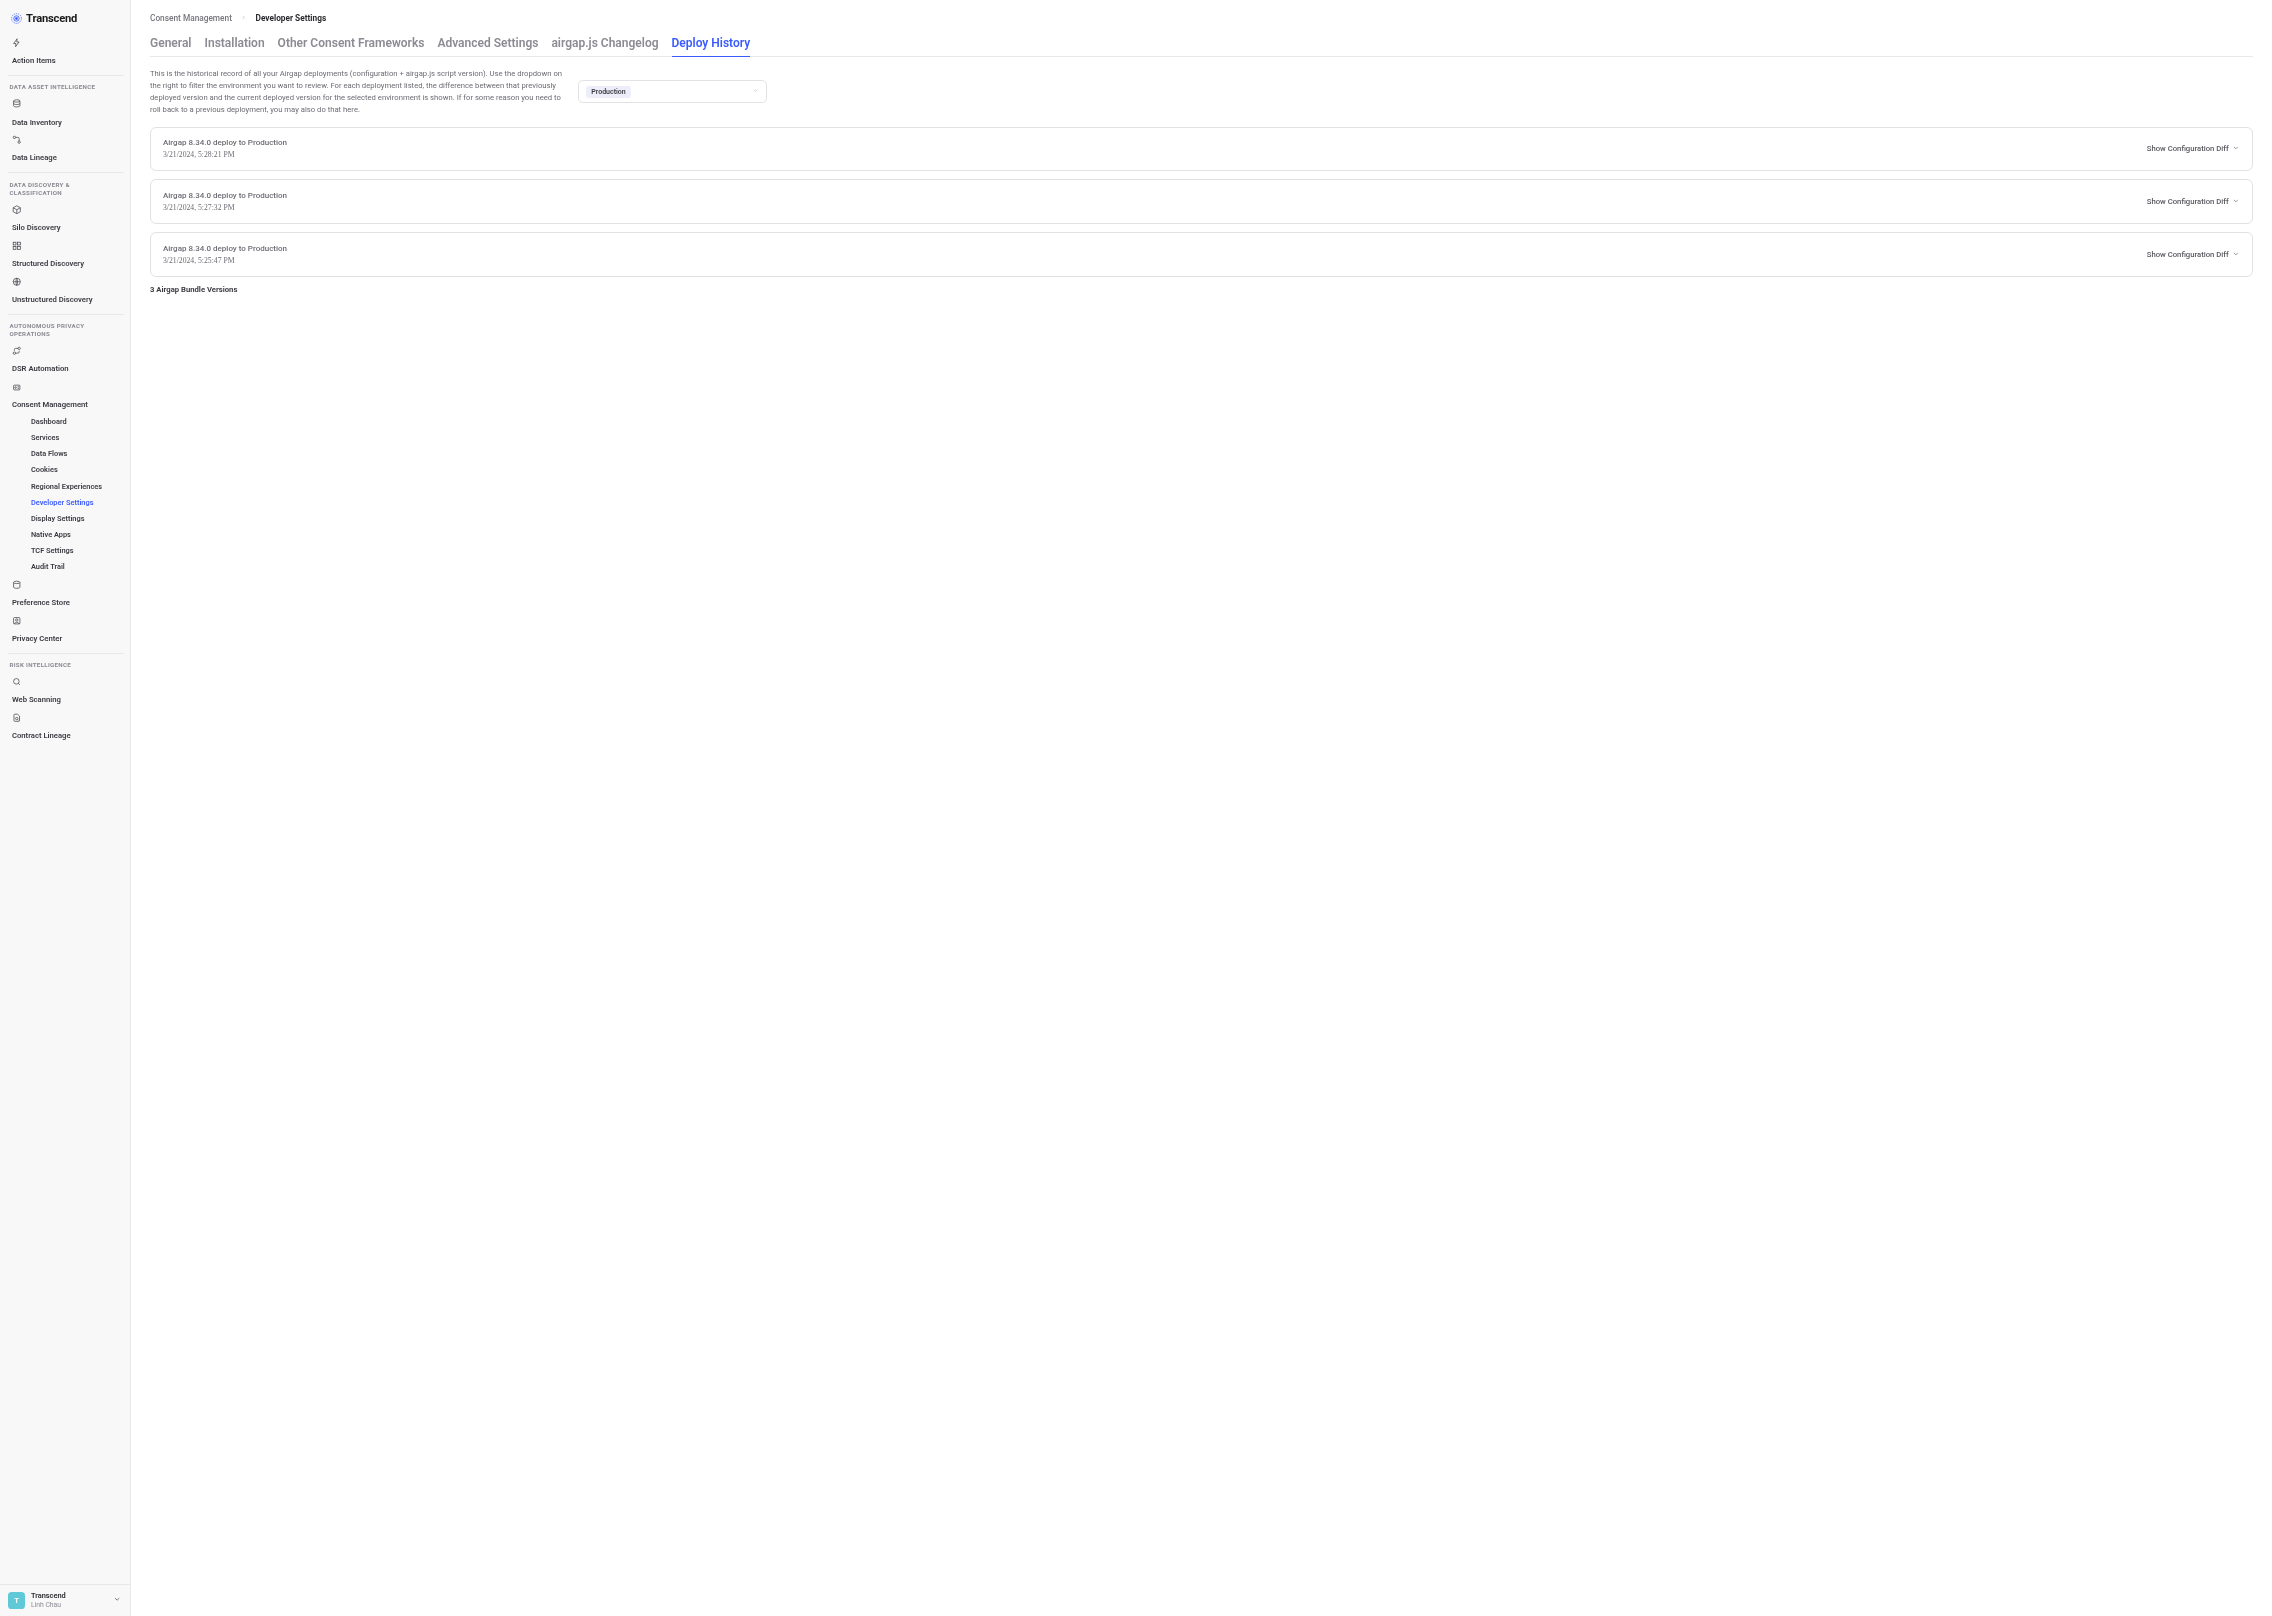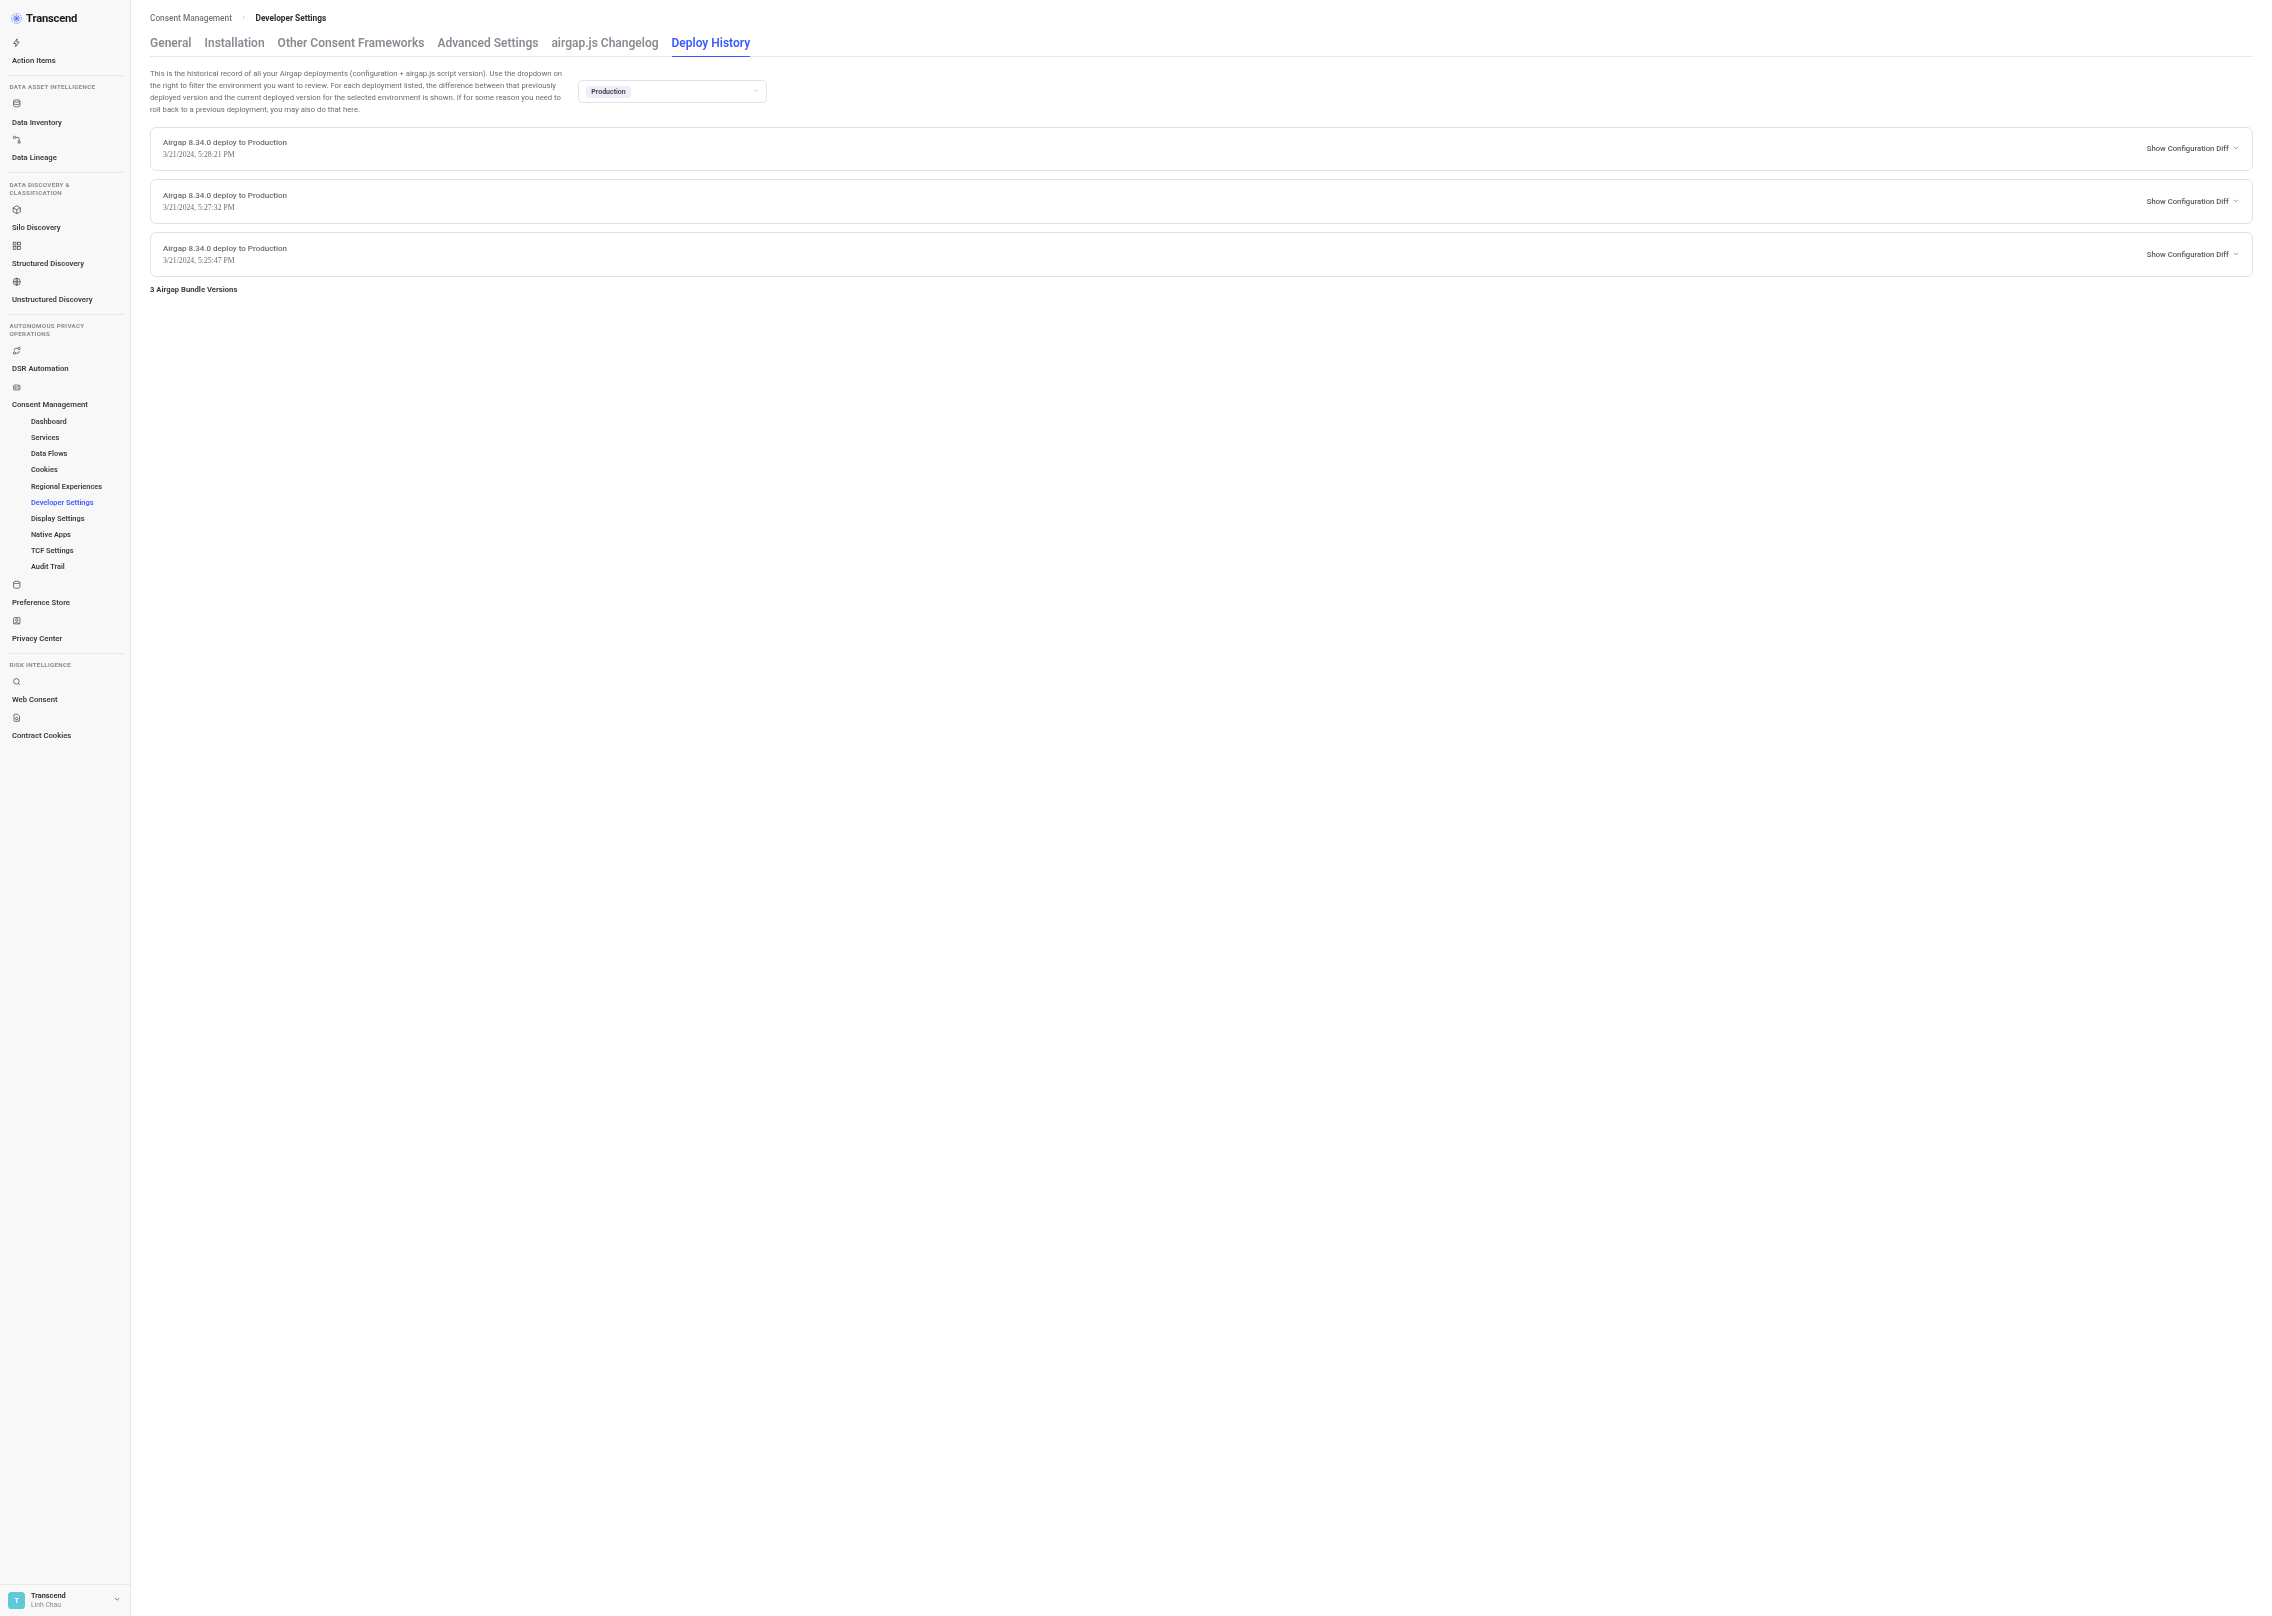--- a/index.html
+++ b/index.html
@@ -337,31 +337,31 @@
 
     <hr class="section-divider">
     <div class="section-label">RISK INTELLIGENCE</div>
     <div class="nav-item">
       <span class="nav-icon">
           <svg width="9.5" height="9.5" viewBox="0 0 24 24" fill="none" stroke="currentColor" stroke-width="1.8">
             <circle cx="11" cy="11" r="7"></circle>
             <path d="m20 20-4-4"></path>
           </svg>
         </span>
-      <span>Web Consent</span>
+      <span>Web Scanning</span>
     </div>
     <div class="nav-item">
       <span class="nav-icon">
           <svg width="9.5" height="9.5" viewBox="0 0 24 24" fill="none" stroke="currentColor" stroke-width="1.8">
             <path d="M14 3H7a2 2 0 0 0-2 2v14a2 2 0 0 0 2 2h10a2 2 0 0 0 2-2V8l-5-5z"></path>
             <circle cx="12" cy="14" r="3"></circle>
             <path d="m15 17 2 2"></path>
           </svg>
         </span>
-      <span>Contract Cookies</span>
+      <span>Contract Lineage</span>
     </div>
   </div>
 
   <div class="sidebar-footer">
     <div class="avatar">T</div>
     <div class="footer-text">
       <div class="footer-org">Transcend</div>
       <div class="footer-user">Linh Chau</div>
     </div>
     <span class="chevron">

